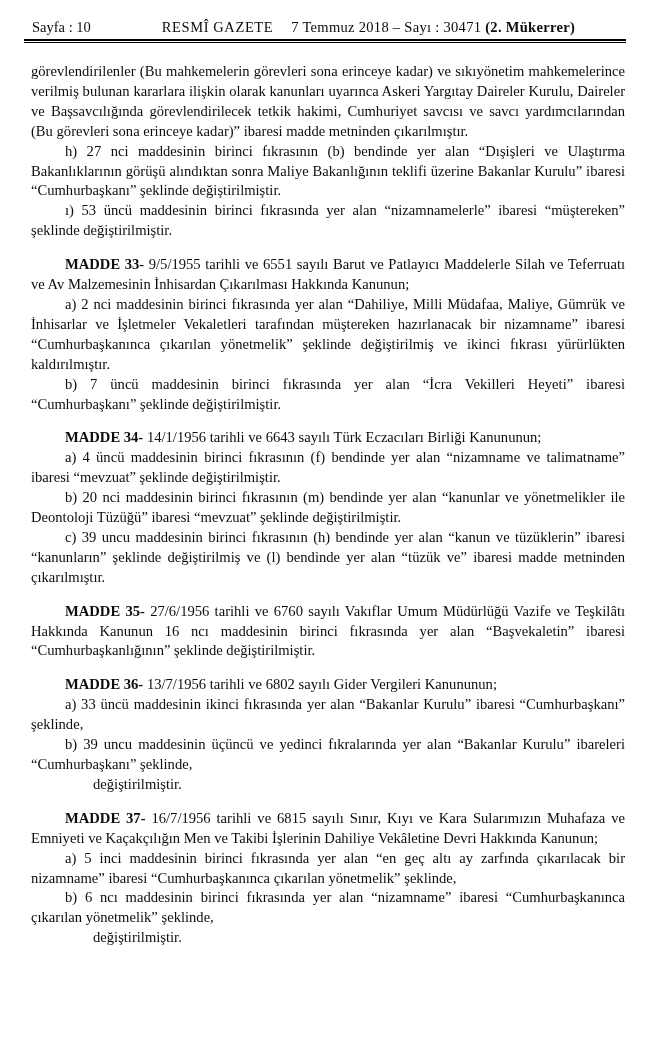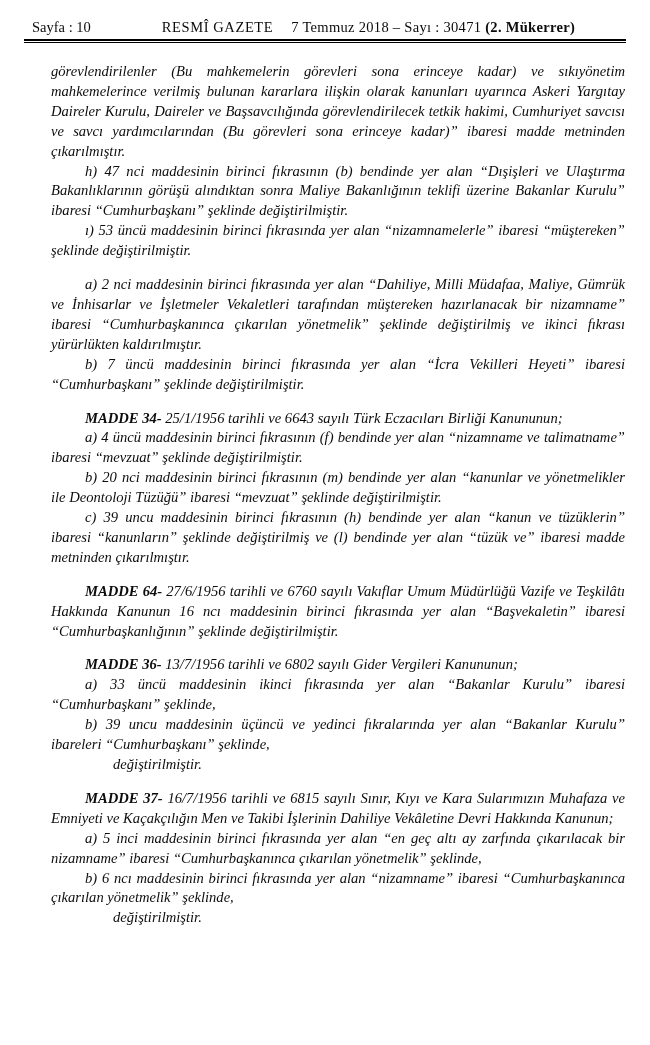--- a/index.html
+++ b/index.html
@@ -61,23 +61,22 @@
   .header-rule {
     margin: 5px 24px 0 24px;
     height: 4px;
     border-top: 2px solid #000;
     border-bottom: 1px solid #000;
     box-sizing: border-box;
   }
 
   
   .body-col {
-    margin: 0 25px 0 51px;
+    margin: 0 25px 0 31px;
     padding-top: 19px;
-    font-style: italic;
   }
   p.para {
     margin: 0;
     font-size: 14.6px;
     line-height: 1.365;
     text-align: justify;
     text-justify: inter-word;
     hyphens: none;
   }
   p.indent {
@@ -108,39 +107,40 @@
         <span class="gazette-name">RESMÎ GAZETE</span><span class="issue-info">7 Temmuz 2018 – Sayı : 30471</span><span class="mukerrer">(2. Mükerrer)</span>
       </span>
     </div>
   </div>
   <div class="header-rule"></div>
 
   <div class="body-col">
 
     <p class="para noindent">görevlendirilenler (Bu mahkemelerin görevleri sona erinceye kadar) ve sıkıyönetim mahkemelerince verilmiş bulunan kararlara ilişkin olarak kanunları uyarınca Askeri Yargıtay Daireler Kurulu, Daireler ve Başsavcılığında görevlendirilecek tetkik hakimi, Cumhuriyet savcısı ve savcı yardımcılarından (Bu görevleri sona erinceye kadar)” ibaresi madde metninden çıkarılmıştır.</p>
 
-    <p class="para indent">h) 47 nci maddesinin birinci fıkrasının (b) bendinde yer alan “Dışişleri ve Ulaştırma Bakanlıklarının görüşü alındıktan sonra Maliye Bakanlığının teklifi üzerine Bakanlar Kurulu” ibaresi “Cumhurbaşkanı” şeklinde değiştirilmiştir.</p>
+    <p class="para indent">h) 27 nci maddesinin birinci fıkrasının (b) bendinde yer alan “Dışişleri ve Ulaştırma Bakanlıklarının görüşü alındıktan sonra Maliye Bakanlığının teklifi üzerine Bakanlar Kurulu” ibaresi “Cumhurbaşkanı” şeklinde değiştirilmiştir.</p>
 
     <p class="para indent">ı) 53 üncü maddesinin birinci fıkrasında yer alan “nizamnamelerle” ibaresi “müştereken” şeklinde değiştirilmiştir.</p>
 
     <div class="gap"></div>
 
+    <p class="para indent"><span class="madde-head">MADDE 33-</span><span> 9/5/1955 tarihli ve 6551 sayılı Barut ve Patlayıcı Maddelerle Silah ve Teferruatı ve Av Malzemesinin İnhisardan Çıkarılması Hakkında Kanunun;</span></p>
     <p class="para indent">a) 2 nci maddesinin birinci fıkrasında yer alan “Dahiliye, Milli Müdafaa, Maliye, Gümrük ve İnhisarlar ve İşletmeler Vekaletleri tarafından müştereken hazırlanacak bir nizamname” ibaresi “Cumhurbaşkanınca çıkarılan yönetmelik” şeklinde değiştirilmiş ve ikinci fıkrası yürürlükten kaldırılmıştır.</p>
     <p class="para indent">b) 7 üncü maddesinin birinci fıkrasında yer alan “İcra Vekilleri Heyeti” ibaresi “Cumhurbaşkanı” şeklinde değiştirilmiştir.</p>
 
     <div class="gap"></div>
 
-    <p class="para indent"><span class="madde-head">MADDE 34-</span><span> 25/1/1956 tarihli ve 6643 sayılı Türk Eczacıları Birliği Kanununun;</span></p>
+    <p class="para indent"><span class="madde-head">MADDE 34-</span><span> 14/1/1956 tarihli ve 6643 sayılı Türk Eczacıları Birliği Kanununun;</span></p>
     <p class="para indent">a) 4 üncü maddesinin birinci fıkrasının (f) bendinde yer alan “nizamname ve talimatname” ibaresi “mevzuat” şeklinde değiştirilmiştir.</p>
     <p class="para indent">b) 20 nci maddesinin birinci fıkrasının (m) bendinde yer alan “kanunlar ve yönetmelikler ile Deontoloji Tüzüğü” ibaresi “mevzuat” şeklinde değiştirilmiştir.</p>
     <p class="para indent">c) 39 uncu maddesinin birinci fıkrasının (h) bendinde yer alan “kanun ve tüzüklerin” ibaresi “kanunların” şeklinde değiştirilmiş ve (l) bendinde yer alan “tüzük ve” ibaresi madde metninden çıkarılmıştır.</p>
 
     <div class="gap"></div>
 
-    <p class="para indent"><span class="madde-head">MADDE 64-</span><span> 27/6/1956 tarihli ve 6760 sayılı Vakıflar Umum Müdürlüğü Vazife ve Teşkilâtı Hakkında Kanunun 16 ncı maddesinin birinci fıkrasında yer alan “Başvekaletin” ibaresi “Cumhurbaşkanlığının” şeklinde değiştirilmiştir.</span></p>
+    <p class="para indent"><span class="madde-head">MADDE 35-</span><span> 27/6/1956 tarihli ve 6760 sayılı Vakıflar Umum Müdürlüğü Vazife ve Teşkilâtı Hakkında Kanunun 16 ncı maddesinin birinci fıkrasında yer alan “Başvekaletin” ibaresi “Cumhurbaşkanlığının” şeklinde değiştirilmiştir.</span></p>
 
     <div class="gap"></div>
 
     <p class="para indent"><span class="madde-head">MADDE 36-</span><span> 13/7/1956 tarihli ve 6802 sayılı Gider Vergileri Kanununun;</span></p>
     <p class="para indent">a) 33 üncü maddesinin ikinci fıkrasında yer alan “Bakanlar Kurulu” ibaresi “Cumhurbaşkanı” şeklinde,</p>
     <p class="para indent">b) 39 uncu maddesinin üçüncü ve yedinci fıkralarında yer alan “Bakanlar Kurulu” ibareleri “Cumhurbaşkanı” şeklinde,</p>
     <p class="para indent-deep">değiştirilmiştir.</p>
 
     <div class="gap"></div>
 

